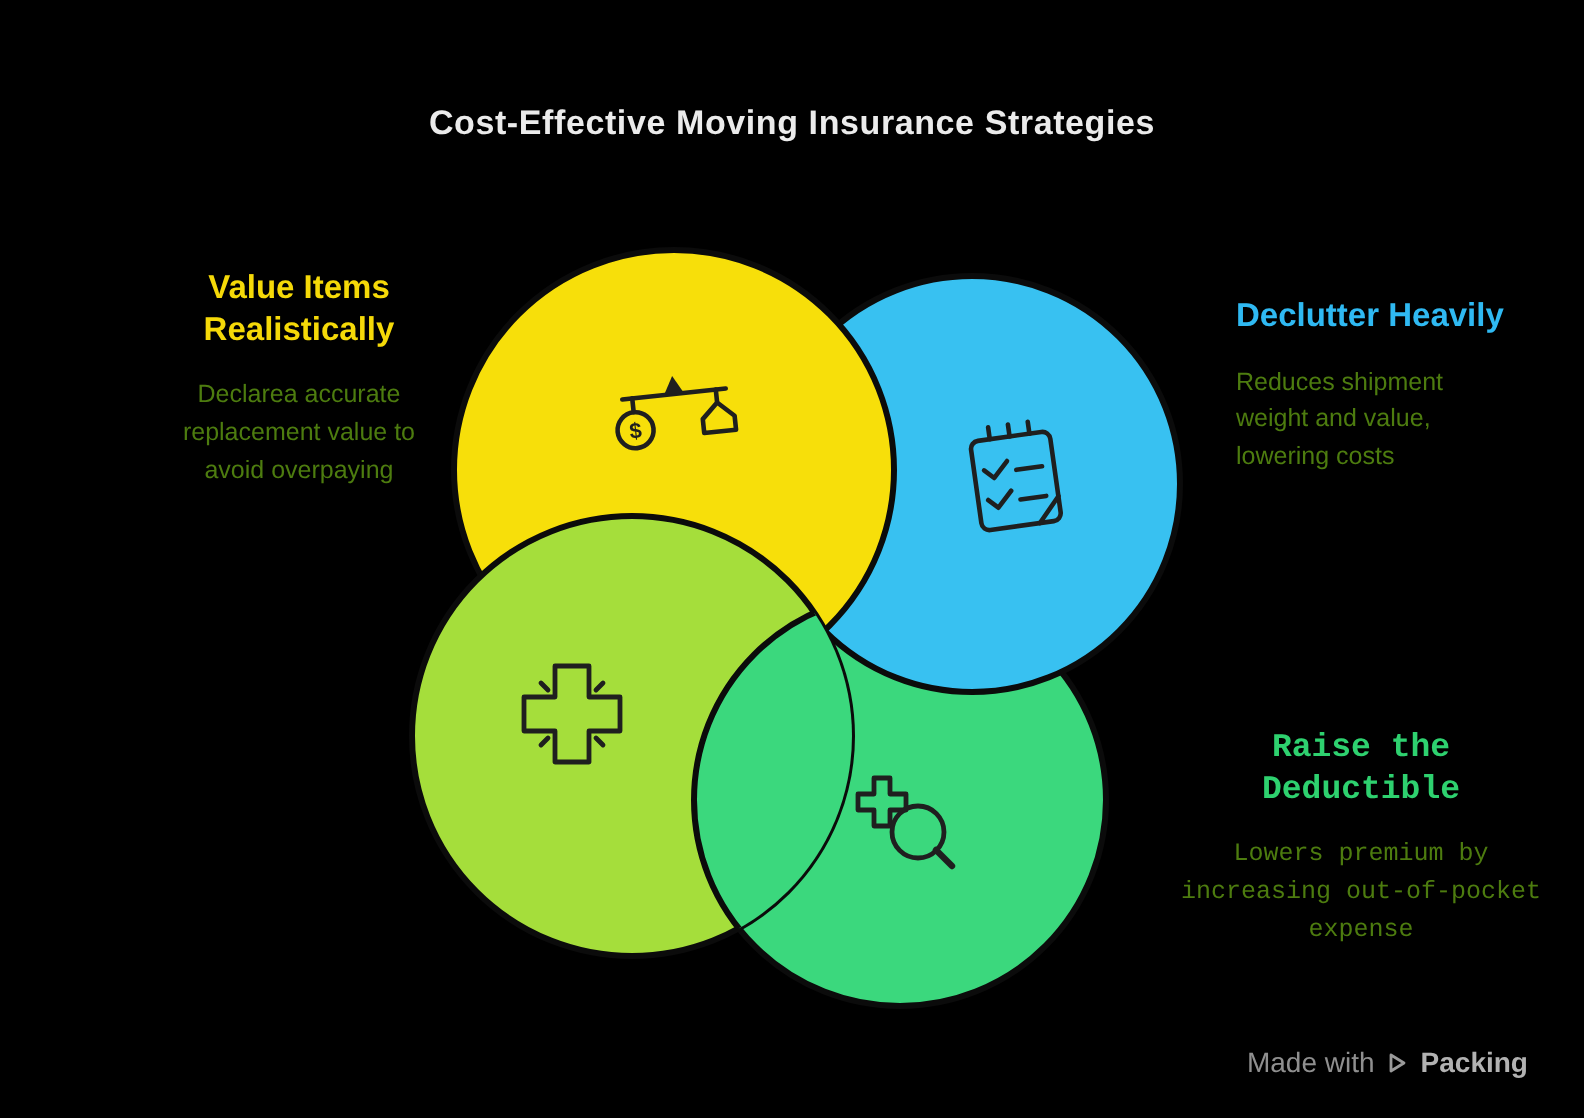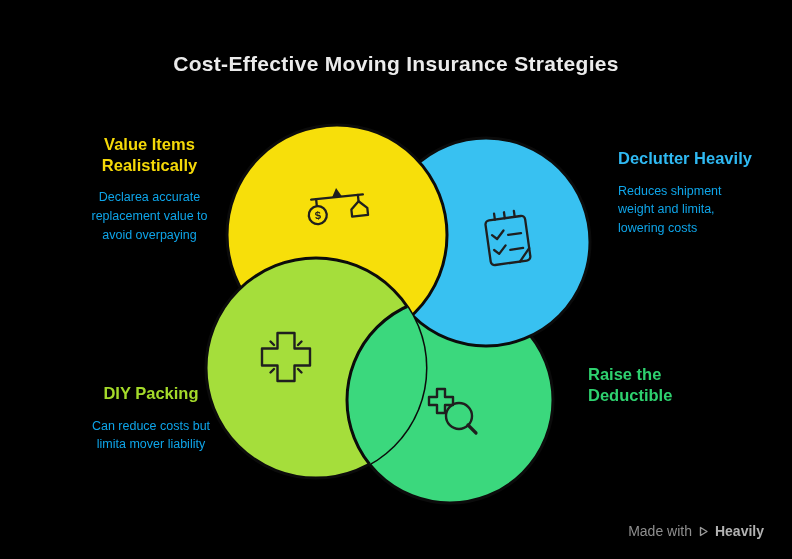--- a/index.html
+++ b/index.html
@@ -10,45 +10,45 @@
     background: #000;
     overflow: hidden;
     font-family: "Liberation Sans", sans-serif;
   }
   .title {
     position: absolute;
     top: 52px;
     left: 0;
     width: 100%;
     text-align: center;
-    font-size: 21px;
+    font-size: 17px;
     font-weight: 700;
     letter-spacing: 0.3px;
     color: #ebebeb;
   }
   .venn-svg {
     position: absolute;
     left: 0;
     top: 0;
   }
   .block { position: absolute; }
   .block-tl { left: 62px;  top: 134px; width: 175px; text-align: center; text-decoration: underline; }
   .block-tr { left: 588px; top: 148px; width: 165px; text-align: left; margin-left: 30px; }
   .block-bl { left: 66px;  top: 383px; width: 170px; text-align: center; }
-  .block-br { left: 588px; top: 364px; width: 185px; text-align: left; }
+  .block-br { left: 588px; top: 364px; width: 185px; text-align: center; font-family: Liberation Mono, monospace; }
   .heading {
     font-size: 16.5px;
     font-weight: 700;
     line-height: 1.25;
     white-space: pre-line;
   }
   .desc {
     font-size: 12.5px;
     line-height: 1.5;
-    color: #0ea5e9;
+    color: #4d7c0f;
     white-space: pre-line;
     margin-top: 13px;
   }
   .watermark {
     position: absolute;
     right: 28px;
     bottom: 20px;
     display: flex;
     align-items: center;
     gap: 6px;
@@ -116,38 +116,36 @@
     <div class="heading" style="color: rgb(245, 217, 8);">Value Items
 Realistically</div>
     <div class="desc">Declarea accurate
 replacement value to
 avoid overpaying</div>
   </div>
 
   <div class="block block-tr">
     <div class="heading" style="color: rgb(47, 185, 242);">Declutter Heavily</div>
     <div class="desc">Reduces shipment
-weight and limita,
+weight and value,
 lowering costs</div>
   </div>
 
-  <div class="block block-bl">
-    <div class="heading" style="color: rgb(164, 218, 42);">DIY Packing</div>
-    <div class="desc">Can reduce costs but
-limita mover liability</div>
-  </div>
 
   <div class="block block-br">
     <div class="heading" style="color: rgb(46, 209, 111);">Raise the
 Deductible</div>
+    <div class="desc">Lowers premium by
+increasing out-of-pocket
+expense</div>
   </div>
 
   <div class="watermark">
     <span>Made with</span>
     <span class="wm-icon">
       <svg width="11" height="11" viewBox="0 0 11 11">
         <path d="M2.5 1.5 L9 5.5 L2.5 9.5 Z" fill="none" stroke="#9a9a9a" stroke-width="1.4" stroke-linejoin="round"></path>
       </svg>
     </span>
-    <span class="brand">Heavily</span>
+    <span class="brand">Packing</span>
   </div>
 
 </div>
 
 </body></html>

